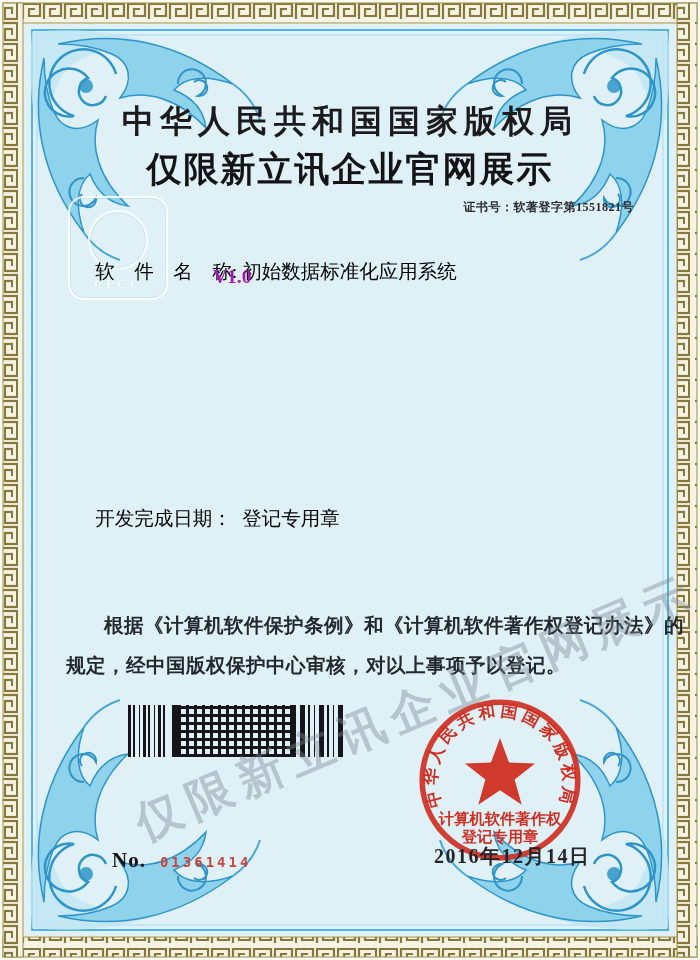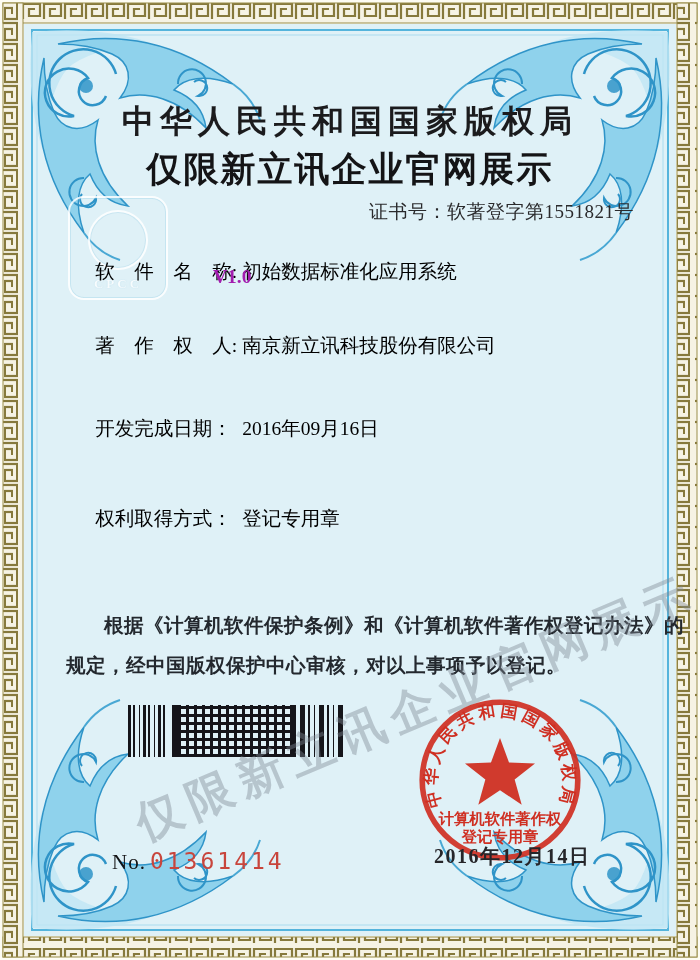--- a/index.html
+++ b/index.html
@@ -17,21 +17,21 @@
 
   .authority{
     position:absolute;top:100px;left:0;width:100%;text-align:center;
     font-size:32px;font-weight:bold;letter-spacing:6px;color:#1b1b1d;white-space:pre;
   }
   .cert-title{
     position:absolute;top:146px;left:0;width:100%;text-align:center;
     font-size:35px;font-weight:bold;letter-spacing:2px;color:#141416;white-space:pre;
   }
   .certno{
-    position:absolute;top:199px;right:66px;font-size:19px;font-weight:normal;
+    position:absolute;top:199px;right:66px;font-size:12px;font-weight:bold;
     color:#2a2a2c;letter-spacing:.5px;white-space:pre;
   }
   .row{position:absolute;left:66px;font-size:19.5px;font-weight:normal;color:#000000;white-space:pre;}
   .row .lbl{display:inline-block;width:147px;white-space:pre;}
   .row .val{white-space:pre;}
   .val2{position:absolute;left:213px;font-size:19.5px;font-weight:bold;color:#a21caf;}
   .statement{position:absolute;font-size:19.5px;font-weight:bold;color:#23282e;letter-spacing:.5px;white-space:pre;}
 
   .watermark{
     position:absolute;left:126px;top:798px;z-index:4;
@@ -62,22 +62,22 @@
       repeating-linear-gradient(90deg,#15151a 0 3px,rgba(0,0,0,0) 3px 8px);}
   .bc-right{width:44px;margin-left:4px;background:repeating-linear-gradient(90deg,#15151a 0 5px,rgba(0,0,0,0) 5px 8px,#15151a 8px 10px,rgba(0,0,0,0) 10px 14px,#15151a 14px 15px,rgba(0,0,0,0) 15px 19px);}
 
   .seal{position:absolute;left:413px;top:693px;z-index:4;}
   .seal-bottom-text{font-size:15px;font-weight:bold;}
   .seal-date{
     position:absolute;left:434px;top:843px;z-index:5;
     font-size:20px;font-weight:bold;color:#26262a;letter-spacing:1.5px;white-space:pre;text-align:right;
   }
   .serial{position:absolute;left:112px;top:848px;z-index:3;white-space:pre;}
-  .serial .no-lbl{font-size:21px;font-weight:normal;color:#121214;letter-spacing:1px;}
-  .serial .no-val{font-family:"DejaVu Sans Mono","Liberation Mono",monospace;font-size:23px;font-weight:normal;letter-spacing:3px;margin-left:4px;}
+  .serial .no-lbl{font-size:21px;font-weight:bold;color:#121214;letter-spacing:1px;}
+  .serial .no-val{font-family:"DejaVu Sans Mono","Liberation Mono",monospace;font-size:14px;font-weight:bold;letter-spacing:3px;margin-left:14px;}
 </style>
 </head>
 <body>
 
 <div class="page">
 
   <svg class="border-art" width="700" height="960" viewBox="0 0 700 960" aria-hidden="true">
     <defs>
       <pattern id="mkH" width="21" height="21" patternUnits="userSpaceOnUse">
         <rect width="21" height="21" fill="#f6f3e4"></rect>
@@ -126,31 +126,25 @@
     <div class="authority">中华人民共和国国家版权局</div>
     <div class="cert-title">仅限新立讯企业官网展示</div>
 
     <div class="certno"><span>证书号：</span><span>软著登字第1551821号</span></div>
 
     <div class="row" style="top:236px">
       <span class="lbl">软　件　名　称:</span><span class="val">初始数据标准化应用系统</span>
     </div>
     <div class="val2" style="top:266px">V1.0</div>
 
-    <div class="row" style="top:310px">
-      <span class="lbl">著　作　权　人:</span><span class="val">南京新立讯科技股份有限公司</span>
-    </div>
 
-    <div class="row" style="top:393px">
-      <span class="lbl">开发完成日期：</span><span class="val">2016年09月16日</span>
-    </div>
 
 
     <div class="row" style="top:483px">
-      <span class="lbl">权利取得方式：</span><span class="val">登记专用章</span>
+      <span class="lbl">开发完成日期：</span><span class="val">登记专用章</span>
     </div>
 
 
 
     <div class="statement" style="top:652px;left:66px">规定，经中国版权保护中心审核，对以上事项予以登记。</div>
     <div class="statement" style="top:612px;left:104px">根据《计算机软件保护条例》和《计算机软件著作权登记办法》的</div>
 
     <div class="barcode">
       <div class="bc-left"></div>
       <div class="bc-mid"></div>

